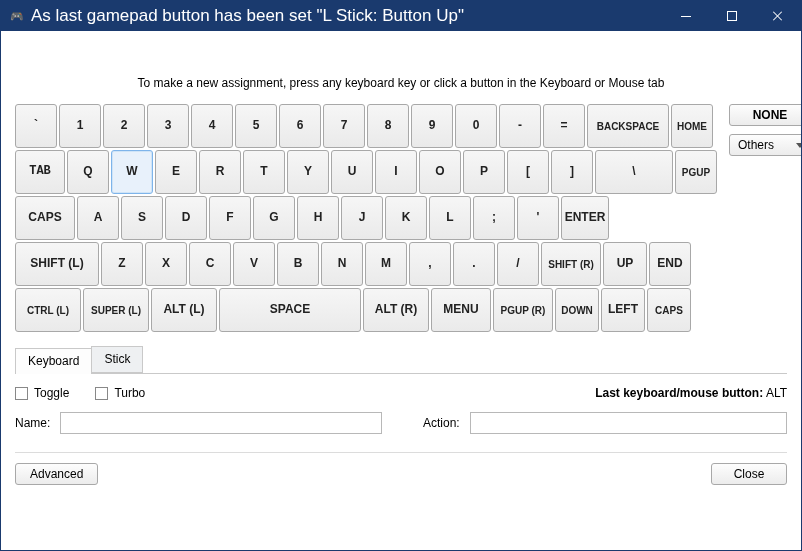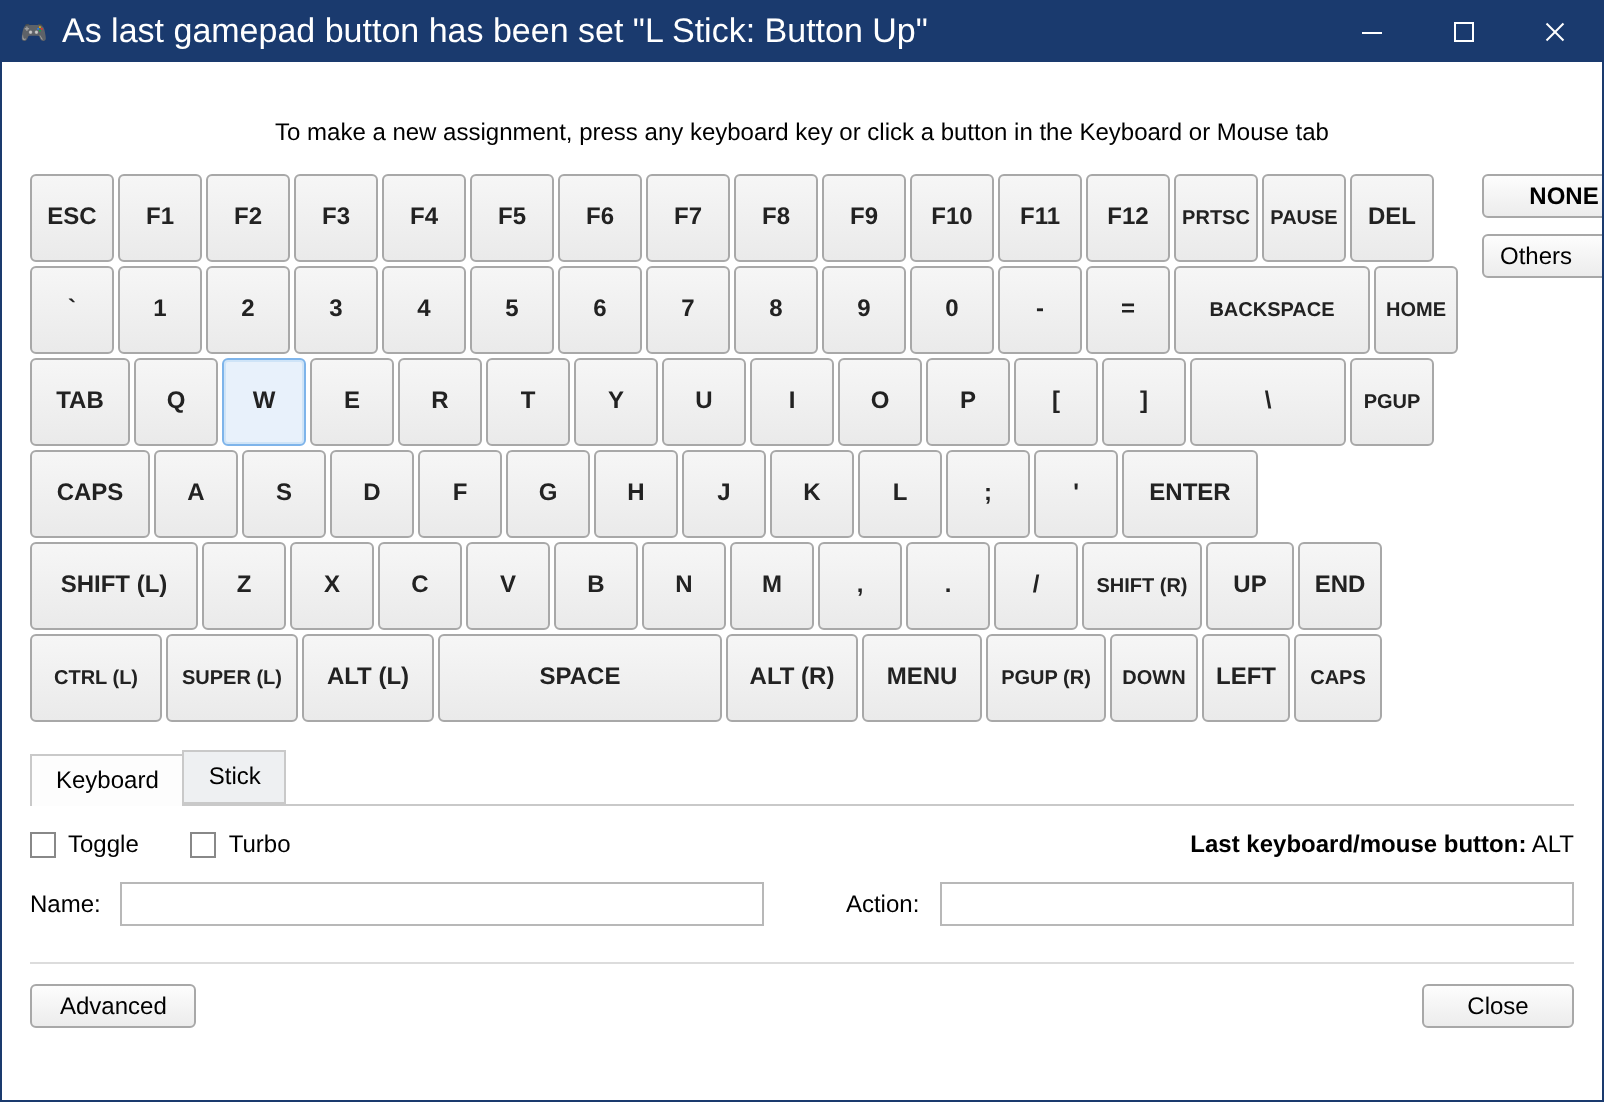--- a/index.html
+++ b/index.html
@@ -40,20 +40,21 @@
   .winbtn .min { width:10px; height:1px; background:#fff; }
   .winbtn .x { position:relative; width:12px; height:12px; }
   .winbtn .x::before,.winbtn .x::after{
     content:""; position:absolute; left:5px; top:0; width:1px; height:12px; background:#fff;
   }
   .winbtn .x::before{ transform:rotate(45deg); }
   .winbtn .x::after{ transform:rotate(-45deg); }
 
   .content {
     padding: 24px 14px 12px 14px;
+    margin-top: 17px;
   }
   .instr {
     text-align:center;
     font-size:12px;
     padding: 4px 0 14px 0;
   }
 
   .layout {
     display:flex;
     gap: 12px;
@@ -185,56 +186,38 @@
 </div>
 
 <div class="content">
 
   <div class="instr">To make a new assignment, press any keyboard key or click a button in the Keyboard or Mouse tab</div>
 
   <div class="layout">
     <div class="kbwrap">
       <div class="kbd" id="kbd">
           <div class="krow">
-            <div class="key" style="width: 42px;">ESC</div>
-            <div class="key" style="width: 42px;">F1</div>
-            <div class="key" style="width: 42px;">F2</div>
-            <div class="key" style="width: 42px;">F3</div>
-            <div class="key" style="width: 42px;">F4</div>
-            <div class="key" style="width: 42px;">F5</div>
-            <div class="key" style="width: 42px;">F6</div>
-            <div class="key" style="width: 42px;">F7</div>
-            <div class="key" style="width: 42px;">F8</div>
-            <div class="key" style="width: 42px;">F9</div>
-            <div class="key" style="width: 42px;">F10</div>
-            <div class="key" style="width: 42px;">F11</div>
-            <div class="key" style="width: 42px;">F12</div>
-            <div class="key sm" style="width: 42px;">PRTSC</div>
-            <div class="key sm" style="width: 42px;">PAUSE</div>
-            <div class="key" style="width: 42px;">DEL</div>
-          </div>
-          <div class="krow">
             <div class="key" style="width: 42px;">`</div>
             <div class="key" style="width: 42px;">1</div>
             <div class="key" style="width: 42px;">2</div>
             <div class="key" style="width: 42px;">3</div>
             <div class="key" style="width: 42px;">4</div>
             <div class="key" style="width: 42px;">5</div>
             <div class="key" style="width: 42px;">6</div>
             <div class="key" style="width: 42px;">7</div>
             <div class="key" style="width: 42px;">8</div>
             <div class="key" style="width: 42px;">9</div>
             <div class="key" style="width: 42px;">0</div>
             <div class="key" style="width: 42px;">-</div>
             <div class="key" style="width: 42px;">=</div>
-            <div class="key sm" style="width: 98px;">BACKSPACE</div>
+            <div class="key sm" style="width: 82px;">BACKSPACE</div>
             <div class="key sm" style="width: 42px;">HOME</div>
           </div>
           <div class="krow">
-            <div class="key" style="width: 50px;">TAB</div>
+            <div class="key" style="width: 50px; font-family: Liberation Mono, monospace;">TAB</div>
             <div class="key" style="width: 42px;">Q</div>
             <div class="key sel" style="width: 42px;">W</div>
             <div class="key" style="width: 42px;">E</div>
             <div class="key" style="width: 42px;">R</div>
             <div class="key" style="width: 42px;">T</div>
             <div class="key" style="width: 42px;">Y</div>
             <div class="key" style="width: 42px;">U</div>
             <div class="key" style="width: 42px;">I</div>
             <div class="key" style="width: 42px;">O</div>
             <div class="key" style="width: 42px;">P</div>
@@ -249,21 +232,21 @@
             <div class="key" style="width: 42px;">S</div>
             <div class="key" style="width: 42px;">D</div>
             <div class="key" style="width: 42px;">F</div>
             <div class="key" style="width: 42px;">G</div>
             <div class="key" style="width: 42px;">H</div>
             <div class="key" style="width: 42px;">J</div>
             <div class="key" style="width: 42px;">K</div>
             <div class="key" style="width: 42px;">L</div>
             <div class="key" style="width: 42px;">;</div>
             <div class="key" style="width: 42px;">'</div>
-            <div class="key" style="width: 68px;">ENTER</div>
+            <div class="key" style="width: 48px;">ENTER</div>
           </div>
           <div class="krow">
             <div class="key" style="width: 84px;">SHIFT (L)</div>
             <div class="key" style="width: 42px;">Z</div>
             <div class="key" style="width: 42px;">X</div>
             <div class="key" style="width: 42px;">C</div>
             <div class="key" style="width: 42px;">V</div>
             <div class="key" style="width: 42px;">B</div>
             <div class="key" style="width: 42px;">N</div>
             <div class="key" style="width: 42px;">M</div>

